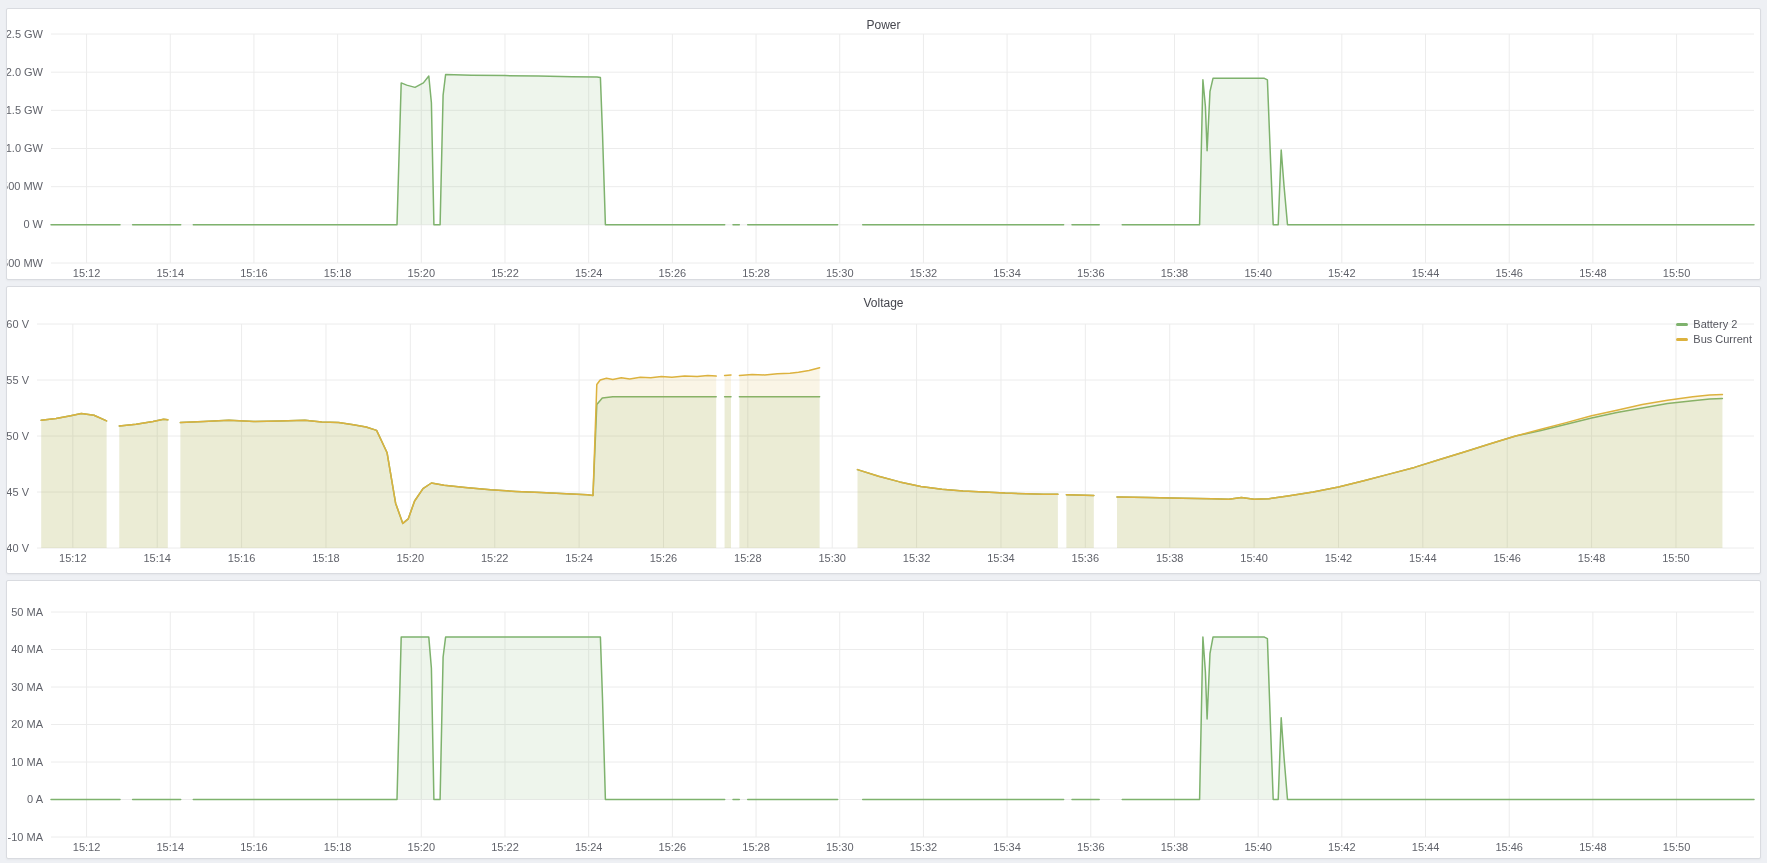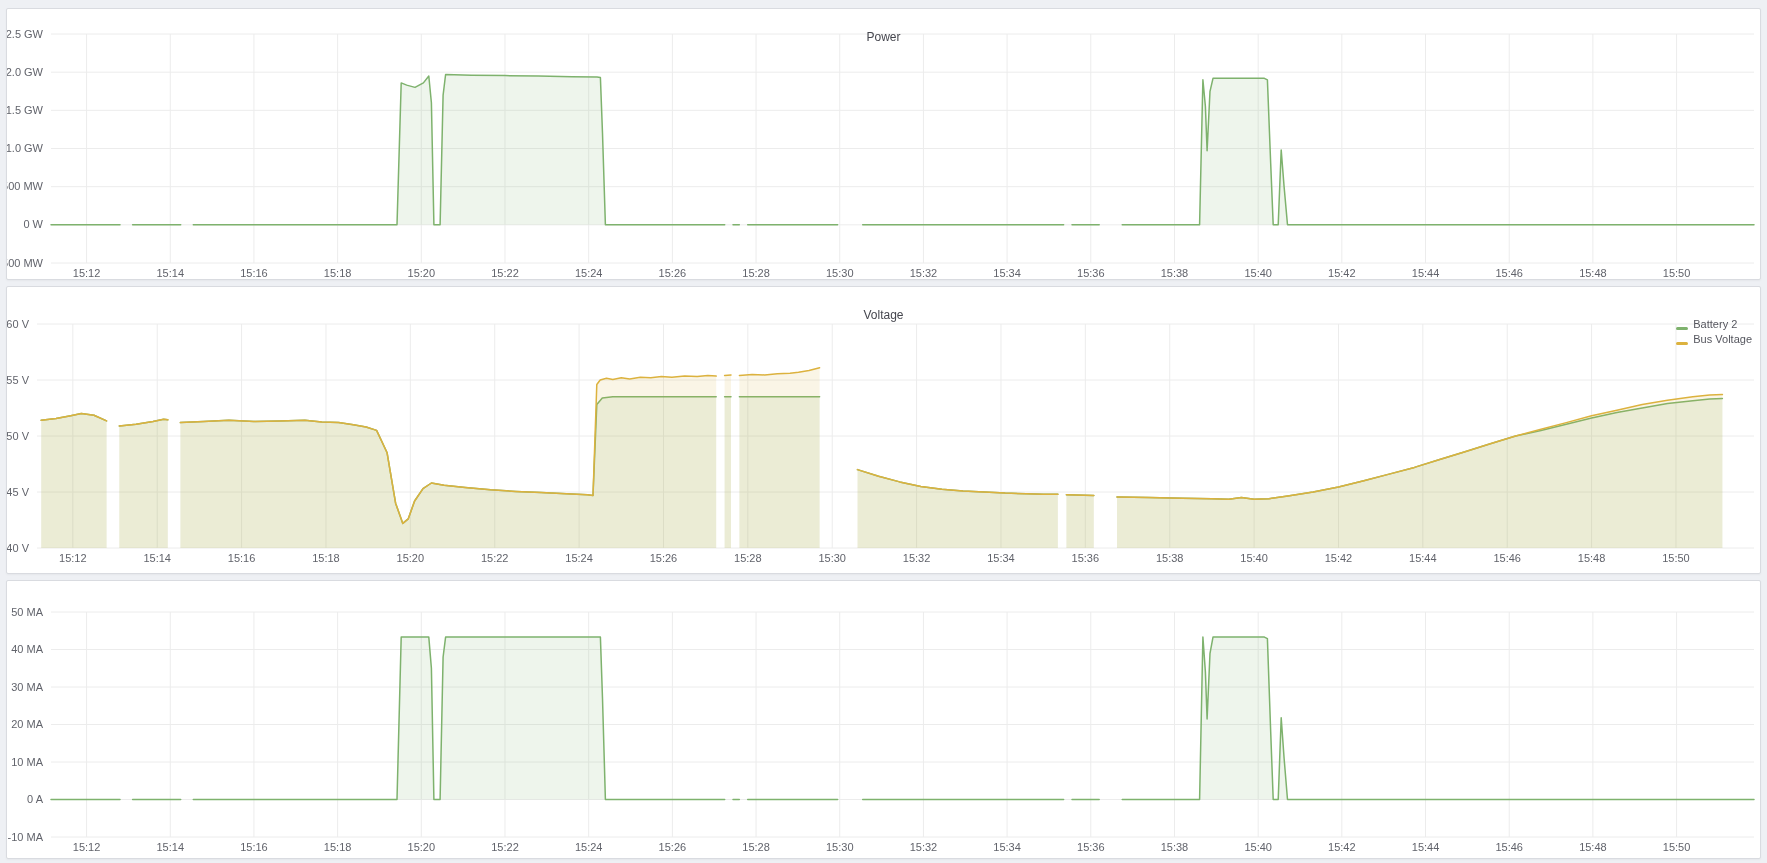--- a/index.html
+++ b/index.html
@@ -3,26 +3,26 @@
 <meta charset="utf-8">
 <style>
   html,body{margin:0;padding:0}
   body{width:1767px;height:863px;position:relative;overflow:hidden;
        background:#eef0f4;font-family:"Liberation Sans",sans-serif}
   .panel{position:absolute;left:6px;right:6px;background:#ffffff;
          border:1px solid #d9dbe0;border-radius:2px;box-shadow:0 1px 2px rgba(0,0,0,0.04)}
   #panel-power{top:8px;height:270px}
   #panel-voltage{top:286px;height:286px}
   #panel-current{top:580px;height:277px}
-  .panel-title{position:absolute;top:5px;left:0;right:0;margin:16px;text-align:center;
+  .panel-title{position:absolute;top:5px;left:0;right:0;margin:4px;text-align:center;
                font-size:12px;font-weight:500;color:#45464e;z-index:2;cursor:pointer}
   svg.chart{position:absolute;left:0;top:0;width:100%;height:100%;display:block}
   .legend{position:absolute;top:31px;right:8px;z-index:3;display:flex;
           flex-direction:column;gap:3px;align-items:flex-start}
-  .legend-item{display:flex;align-items:flex-end;gap:5px;font-size:11px;
+  .legend-item{display:flex;align-items:center;gap:5px;font-size:11px;
                color:#55565e;cursor:pointer;line-height:12px}
   .swatch{width:12px;height:3px;border-radius:1.5px;display:inline-block;background:#999}
 </style>
 </head>
 <body>
 
 <section class="panel" id="panel-power">
   <h2 class="panel-title">Power</h2>
   <svg class="chart" viewBox="0 0 1753 270">
       <g>
@@ -198,21 +198,21 @@
         <text x="22" y="264.5" text-anchor="end">40 V</text>
       </g>
     </svg>
   <div class="legend">
     <div class="legend-item">
       <span class="swatch" style="background: rgb(126, 178, 109);"></span>
       <span>Battery 2</span>
     </div>
     <div class="legend-item">
       <span class="swatch" style="background: rgb(220, 178, 62);"></span>
-      <span>Bus Voltage</span>
+      <span>Bus Current</span>
     </div>
   </div>
 </section>
 
 <section class="panel" id="panel-current">
   <svg class="chart" viewBox="0 0 1753 277">
       <g>
         <line x1="79.56633906633905" x2="79.56633906633905" y1="31" y2="256" stroke="#ececec" stroke-width="1"></line>
         <line x1="163.25184275184273" x2="163.25184275184273" y1="31" y2="256" stroke="#ececec" stroke-width="1"></line>
         <line x1="246.9373464373464" x2="246.9373464373464" y1="31" y2="256" stroke="#ececec" stroke-width="1"></line>

